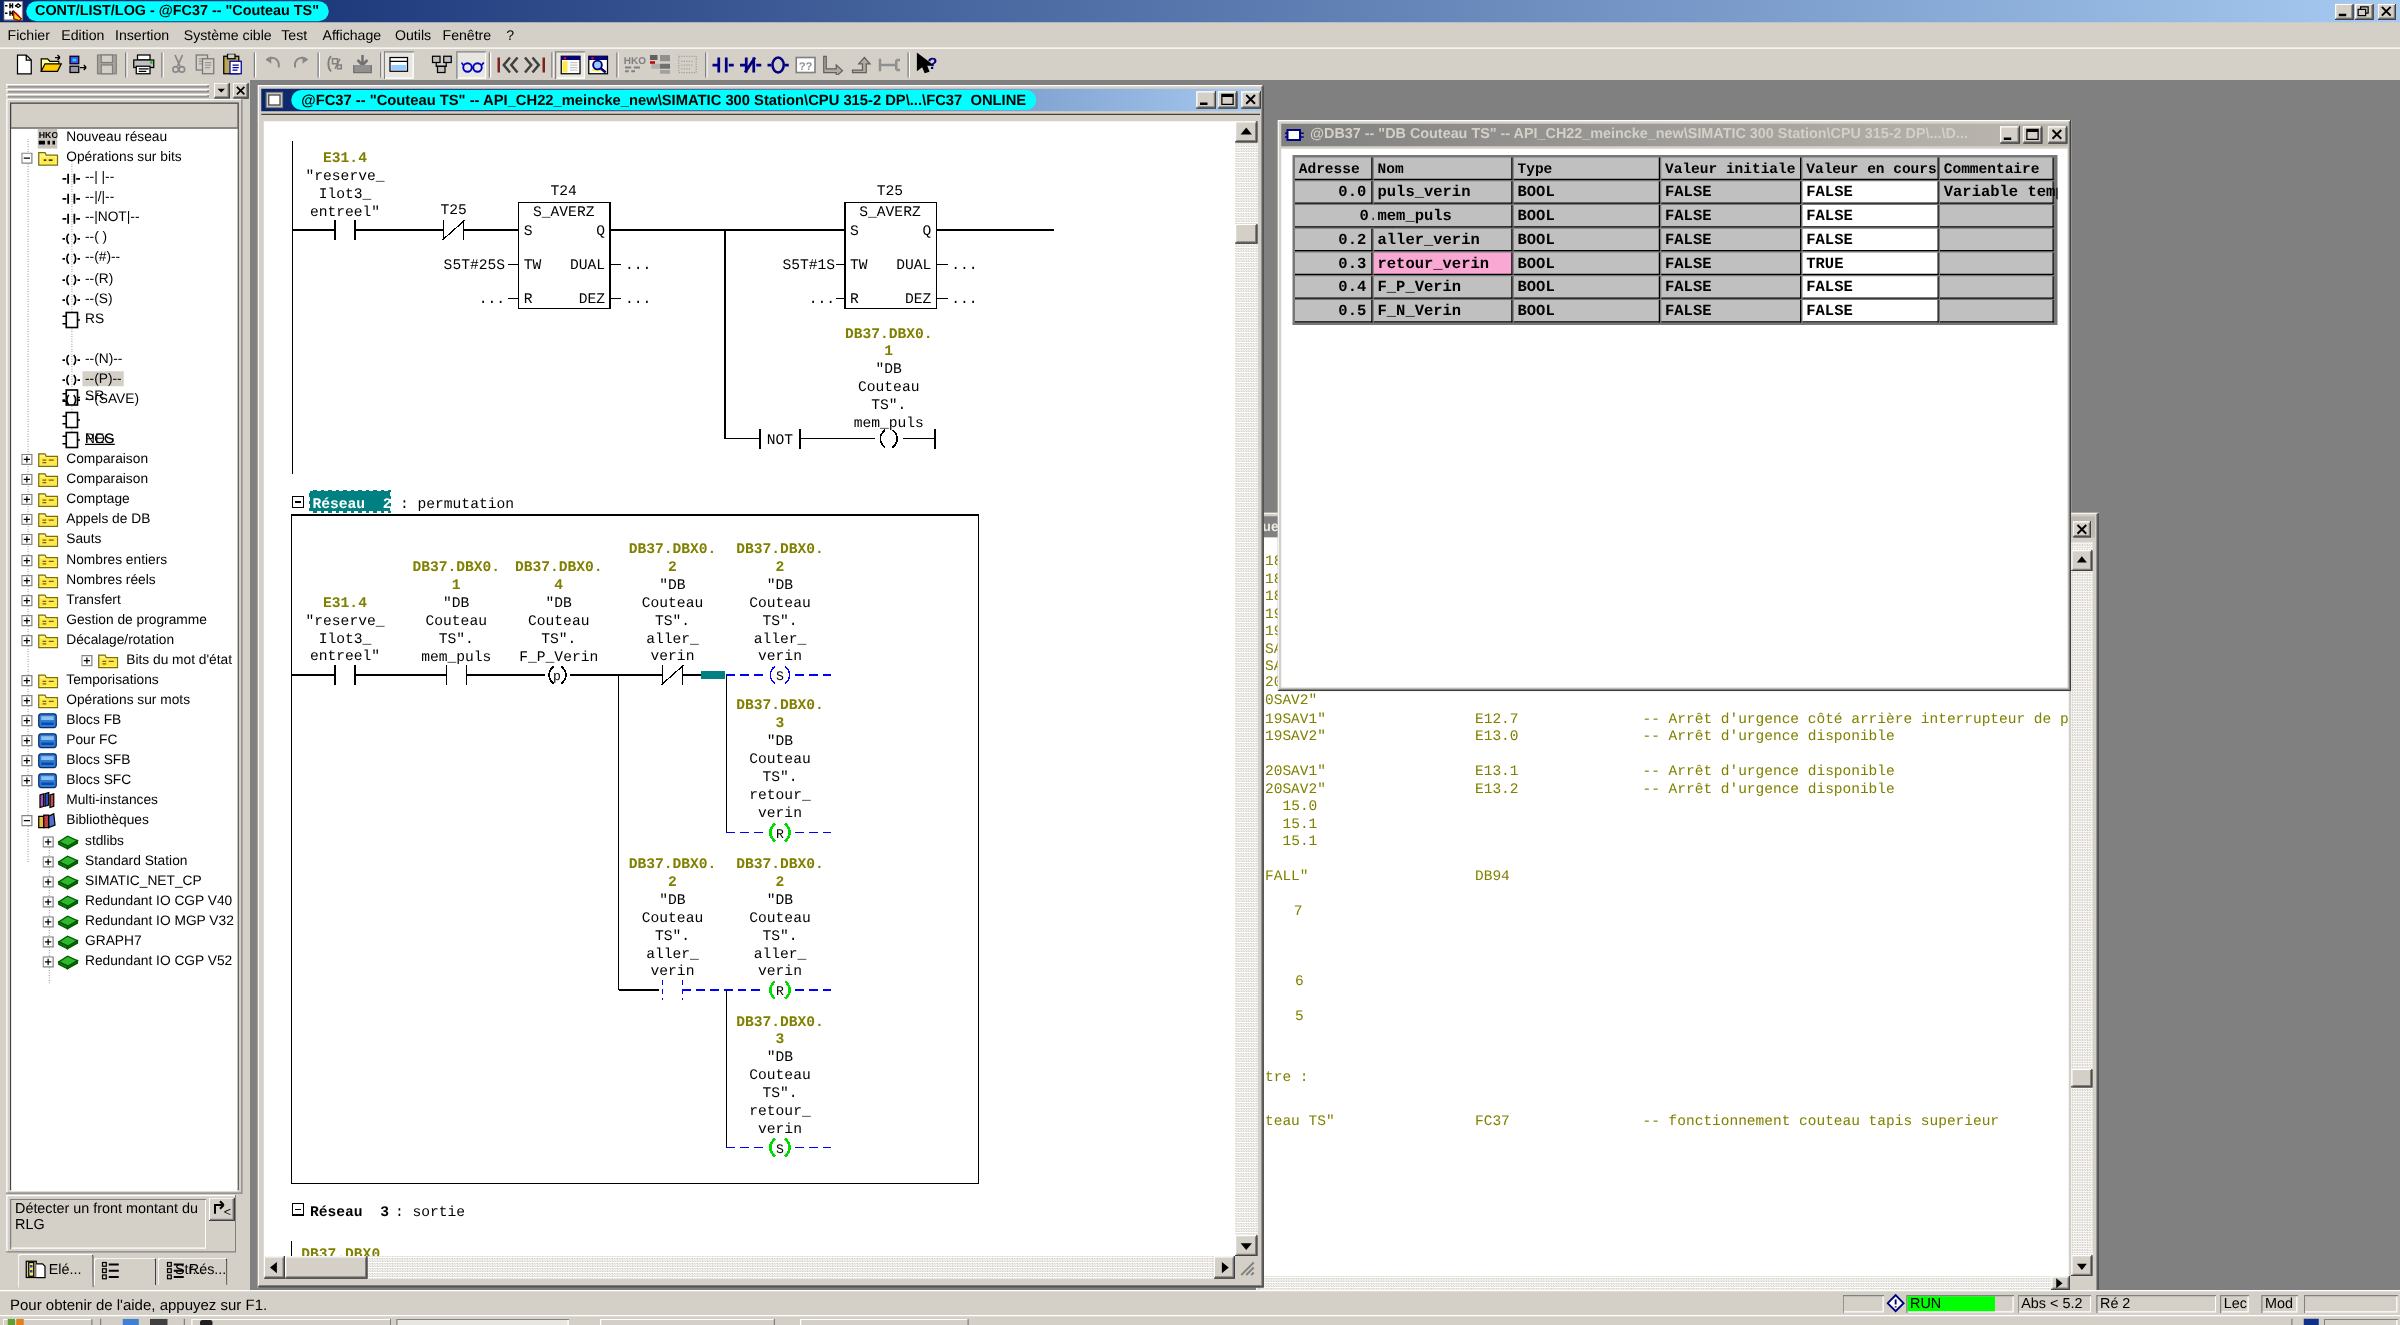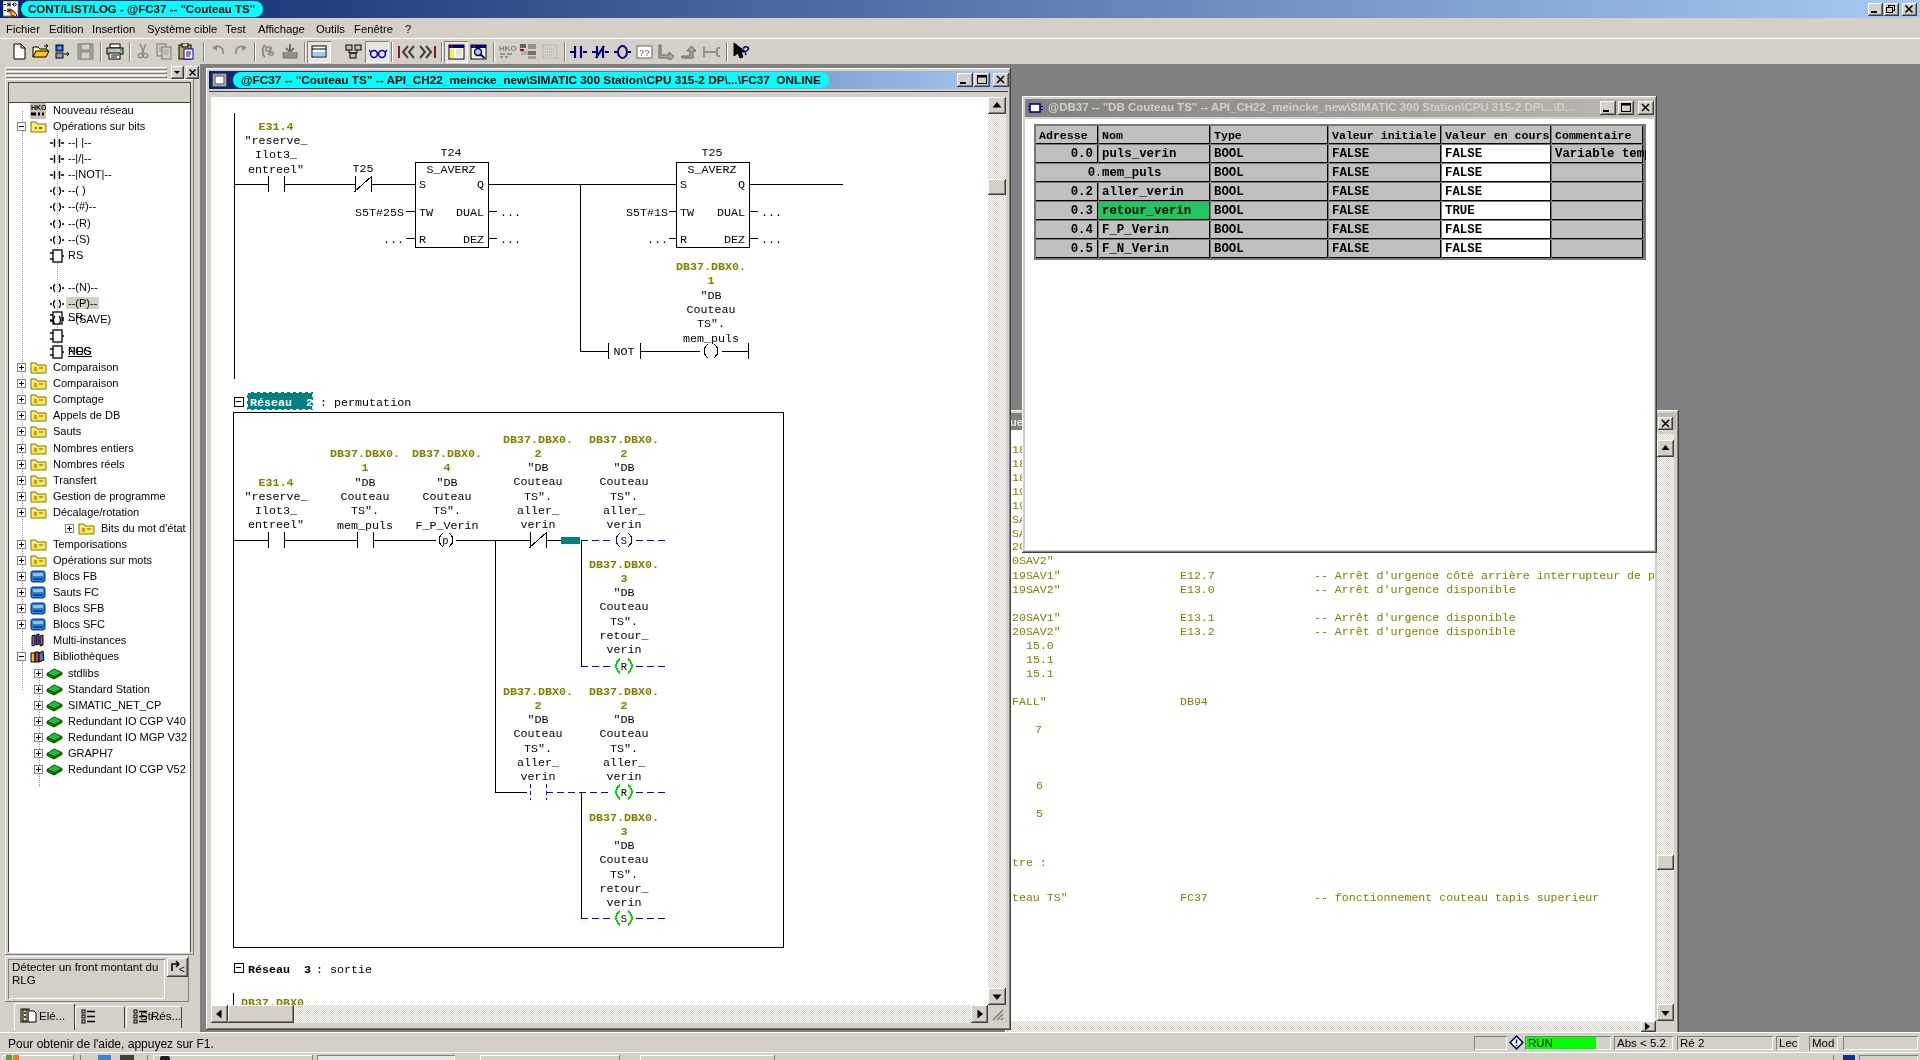--- a/index.html
+++ b/index.html
@@ -600,21 +600,21 @@
             <rect x="0.5" y="0.5" width="8" height="8" fill="#fff" stroke="#848484"></rect>
             <path d="M2 4.5h5M4.5 2v5" stroke="#000"></path>
           </svg>
           <span class="abs" style="left:30px;top:0px;">
             <svg width="17" height="15">
               <rect x="1" y="2" width="14" height="11" rx="2" fill="#2E7DD4" stroke="#0A2A6A"></rect>
               <rect x="3" y="4" width="10" height="3" fill="#8FC2F0"></rect>
               <rect x="3" y="9" width="10" height="2" fill="#0A4AAA"></rect>
             </svg>
           </span>
-          <span class="abs" style="left:51px;top:1px;padding:0 2px;">Sauts FC</span>
+          <span class="abs" style="left:51px;top:1px;padding:0 2px;">Pour FC</span>
         </div>
   <div class="trow" style="top:537.2px;">
           <svg class="abs" style="left:17px;top:3px;" width="10" height="10">
             <rect x="0.5" y="0.5" width="8" height="8" fill="#fff" stroke="#848484"></rect>
             <path d="M2 4.5h5M4.5 2v5" stroke="#000"></path>
           </svg>
           <span class="abs" style="left:30px;top:0px;">
             <svg width="17" height="15">
               <rect x="1" y="2" width="14" height="11" rx="2" fill="#2E7DD4" stroke="#0A2A6A"></rect>
               <rect x="3" y="4" width="10" height="3" fill="#8FC2F0"></rect>
@@ -1152,21 +1152,21 @@
             <div class="abs" style="left:295px;top:40px;width:112px;height:18px;background:#C0C0C0;border-bottom:1px solid #000;border-right:1px solid #000;padding:2px 0 0 3px;">FALSE</div>
             <div class="abs" style="left:408px;top:40px;width:109px;height:18px;background:#fff;border-bottom:1px solid #000;border-right:1px solid #000;padding:2px 0 0 3px;">FALSE</div>
             <div class="abs" style="left:518px;top:40px;width:91px;height:18px;background:#C0C0C0;border-bottom:1px solid #000;border-right:1px solid #000;padding:2px 0 0 3px;"></div>
             <div class="abs" style="left:2px;top:59px;width:62px;height:18px;background:#C0C0C0;border-bottom:1px solid #000;border-right:1px solid #000;text-align:right;padding:2px 4px 0 0;">0.2</div>
             <div class="abs" style="left:65px;top:59px;width:111px;height:18px;background:#C0C0C0;border-bottom:1px solid #000;border-right:1px solid #000;padding:2px 0 0 3px;">aller_verin</div>
             <div class="abs" style="left:177px;top:59px;width:117px;height:18px;background:#C0C0C0;border-bottom:1px solid #000;border-right:1px solid #000;padding:2px 0 0 3px;">BOOL</div>
             <div class="abs" style="left:295px;top:59px;width:112px;height:18px;background:#C0C0C0;border-bottom:1px solid #000;border-right:1px solid #000;padding:2px 0 0 3px;">FALSE</div>
             <div class="abs" style="left:408px;top:59px;width:109px;height:18px;background:#fff;border-bottom:1px solid #000;border-right:1px solid #000;padding:2px 0 0 3px;">FALSE</div>
             <div class="abs" style="left:518px;top:59px;width:91px;height:18px;background:#C0C0C0;border-bottom:1px solid #000;border-right:1px solid #000;padding:2px 0 0 3px;"></div>
             <div class="abs" style="left:2px;top:78px;width:62px;height:18px;background:#C0C0C0;border-bottom:1px solid #000;border-right:1px solid #000;text-align:right;padding:2px 4px 0 0;">0.3</div>
-            <div class="abs" style="left:65px;top:78px;width:111px;height:18px;background:#22c55e;border-bottom:1px solid #000;border-right:1px solid #000;padding:2px 0 0 3px;">retour_verin</div>
+            <div class="abs" style="left:65px;top:78px;width:111px;height:18px;background:#f9a8d4;border-bottom:1px solid #000;border-right:1px solid #000;padding:2px 0 0 3px;">retour_verin</div>
             <div class="abs" style="left:177px;top:78px;width:117px;height:18px;background:#C0C0C0;border-bottom:1px solid #000;border-right:1px solid #000;padding:2px 0 0 3px;">BOOL</div>
             <div class="abs" style="left:295px;top:78px;width:112px;height:18px;background:#C0C0C0;border-bottom:1px solid #000;border-right:1px solid #000;padding:2px 0 0 3px;">FALSE</div>
             <div class="abs" style="left:408px;top:78px;width:109px;height:18px;background:#fff;border-bottom:1px solid #000;border-right:1px solid #000;padding:2px 0 0 3px;">TRUE</div>
             <div class="abs" style="left:518px;top:78px;width:91px;height:18px;background:#C0C0C0;border-bottom:1px solid #000;border-right:1px solid #000;padding:2px 0 0 3px;"></div>
             <div class="abs" style="left:2px;top:97px;width:62px;height:18px;background:#C0C0C0;border-bottom:1px solid #000;border-right:1px solid #000;text-align:right;padding:2px 4px 0 0;">0.4</div>
             <div class="abs" style="left:65px;top:97px;width:111px;height:18px;background:#C0C0C0;border-bottom:1px solid #000;border-right:1px solid #000;padding:2px 0 0 3px;">F_P_Verin</div>
             <div class="abs" style="left:177px;top:97px;width:117px;height:18px;background:#C0C0C0;border-bottom:1px solid #000;border-right:1px solid #000;padding:2px 0 0 3px;">BOOL</div>
             <div class="abs" style="left:295px;top:97px;width:112px;height:18px;background:#C0C0C0;border-bottom:1px solid #000;border-right:1px solid #000;padding:2px 0 0 3px;">FALSE</div>
             <div class="abs" style="left:408px;top:97px;width:109px;height:18px;background:#fff;border-bottom:1px solid #000;border-right:1px solid #000;padding:2px 0 0 3px;">FALSE</div>
             <div class="abs" style="left:518px;top:97px;width:91px;height:18px;background:#C0C0C0;border-bottom:1px solid #000;border-right:1px solid #000;padding:2px 0 0 3px;"></div>

